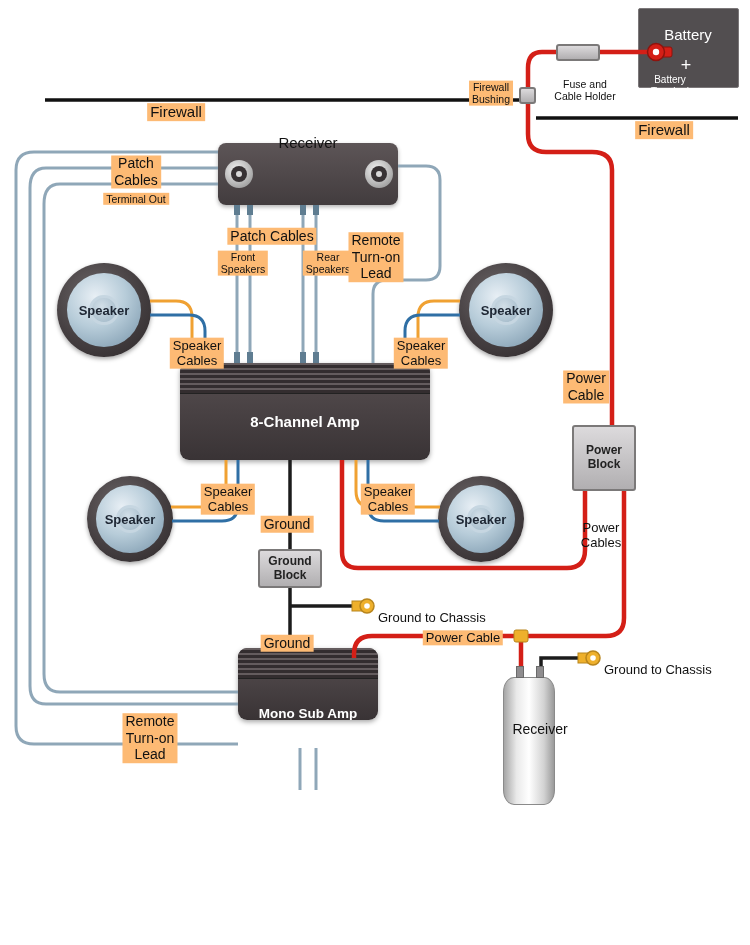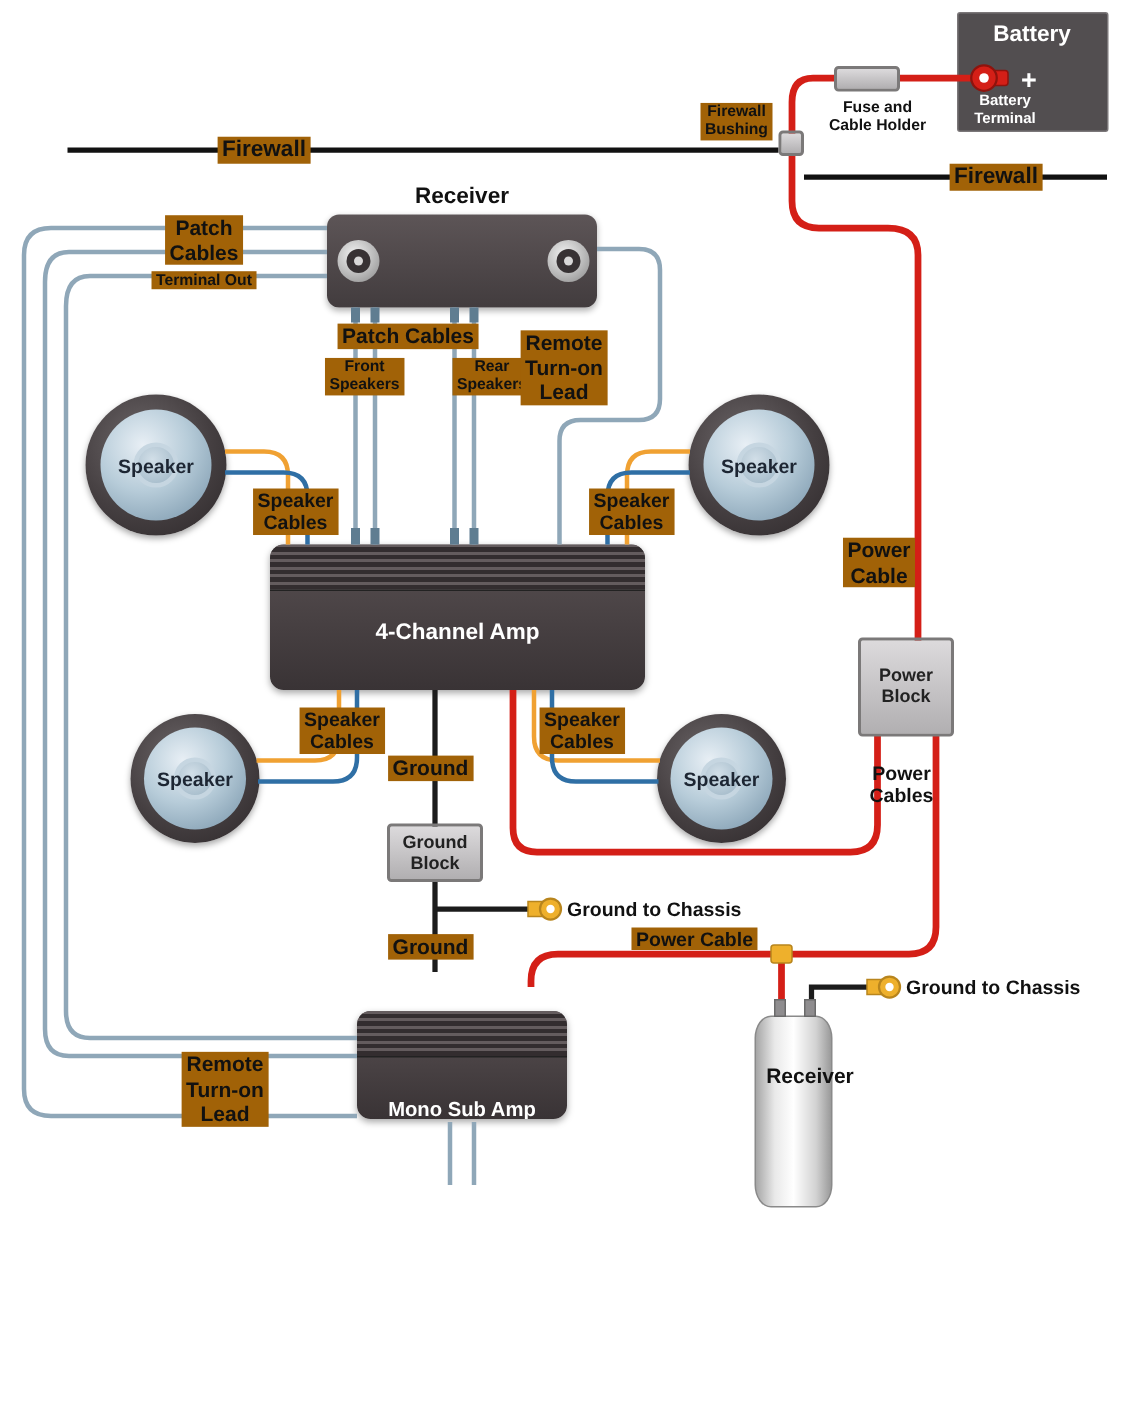--- a/index.html
+++ b/index.html
@@ -3,23 +3,23 @@
 <meta charset="utf-8">
 <style>
   html,body{margin:0;padding:0;background:#fff;}
   .canvas{position:relative;width:750px;height:945px;background:#fff;overflow:hidden;
           font-family:"Liberation Sans", sans-serif;}
 
   
   .wires{position:absolute;left:0;top:0;z-index:2;}
 
   
-  .lbl{position:absolute;z-index:4;font-weight:bold;color:#111;text-align:center;
-       transform:translate(-50%,-50%);line-height:1.18;white-space:pre-line;}
-  .bg{background:#a16207;padding:0 3px;}
+  .lbl{position:absolute;z-index:4;font-weight:normal;color:#111;text-align:center;
+       transform:translate(-50%,-50%);line-height:1.18;white-space:pre-line;margin-top:12px;}
+  .bg{background:#fdba74;padding:0 3px;}
   .sm{font-size:10.5px;}
   .md{font-size:13px;}
   .lg{font-size:15px;}
   .wt{color:#fff;}
   .al{transform:translateY(-50%);text-align:left;}
 
   
   .box{position:absolute;z-index:1;}
   .battery{background:#524e50;border:1px solid #7b7779;border-radius:2px;}
 
@@ -87,24 +87,24 @@
     </div>
     <div class="knob" style="left:147px;top:17px">
       <div class="knob-in">
         <div class="knob-dot"></div>
       </div>
     </div>
   </div>
 
   <div class="box amp" style="left:180px;top:363px;width:250px;height:97px">
     <div class="fins"></div>
-    <div class="amp-label" style="top:50px;font-size:15px">4-Channel Amp</div>
-  </div>
-
-  <div class="box amp" style="left:238px;top:674px;width:140px;height:72px">
+    <div class="amp-label" style="top:50px;font-size:15px">8-Channel Amp</div>
+  </div>
+
+  <div class="box amp" style="left:238px;top:648px;width:140px;height:72px">
     <div class="fins"></div>
     <div class="amp-label" style="top:58px;font-size:13.5px">Mono Sub Amp</div>
   </div>
 
   <div class="speaker" style="left:57px;top:263px;width:94px;height:94px">
     <div class="cone">
       <div class="dustcap"></div>
       <div class="spk-lbl">Speaker</div>
     </div>
   </div>

